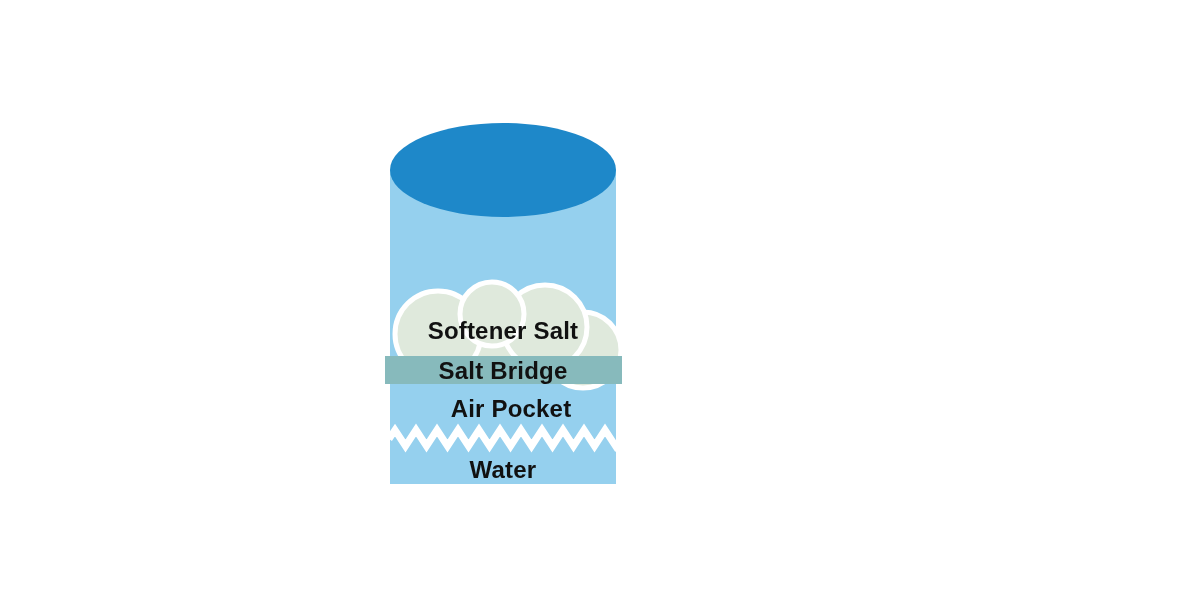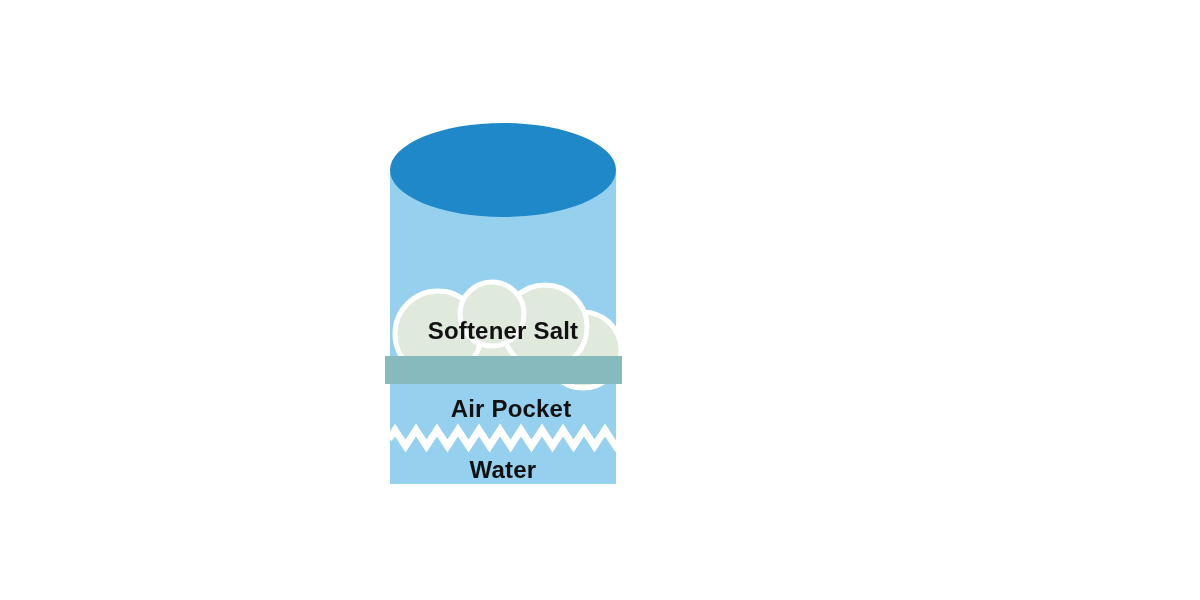--- a/index.html
+++ b/index.html
@@ -64,18 +64,19 @@
       <circle class="cloud-lobe" cx="492" cy="314" r="32" fill="#dfe9dc"></circle>
     </g>
 
     <rect x="385" y="356" width="237" height="28" fill="#87babc"></rect>
 
     <polyline class="zigzag" points="389,439 395,430 405.5,446 416,430 426.5,446 437,430 447.5,446 458,430 468.5,446 479,430 489.5,446 500,430 510.5,446 521,430 531.5,446 542,430 552.5,446 563,430 573.5,446 584,430 594.5,446 605,430 615.5,446 617,444" stroke="#ffffff"></polyline>
   </svg>
 
   <div class="label label-softener">Softener Salt</div>
 
+  <div class="label label-bridge">Salt Bridge</div>
 
   <div class="label label-air">Air Pocket</div>
 
   <div class="label label-water">Water</div>
 
 </div>
 
 </body></html>

